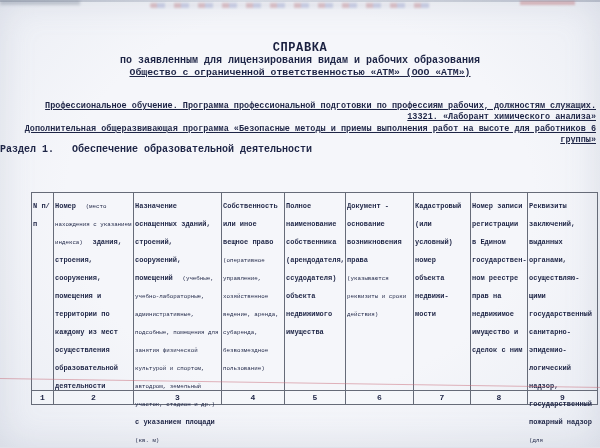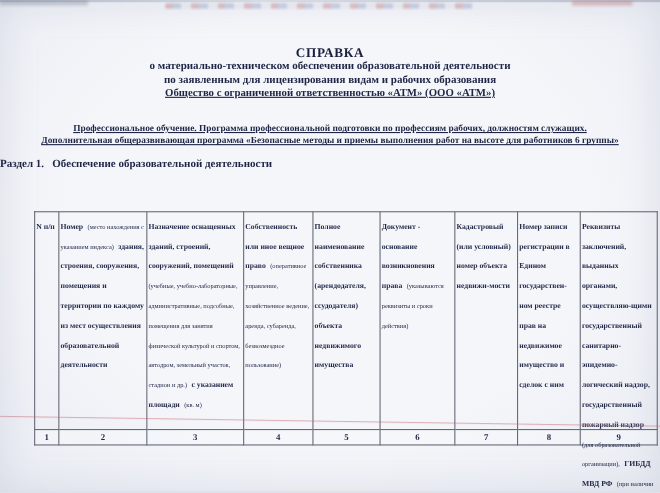--- a/index.html
+++ b/index.html
@@ -1,39 +1,39 @@
 <!DOCTYPE html>
 <html><head>
 <meta charset="utf-8">
 <style>
   html,body{margin:0;padding:0;background:#dfe2ea;}
   .doc{
     position:relative;width:600px;height:447px;overflow:hidden;
-    font-family:Liberation Serif, serif;
+    font-family:Liberation Mono, monospace;
     color:#1e2546;
     background:radial-gradient(ellipse at 50% 45%, #f5f6fa 55%, #e9ecf3 100%);
     box-shadow:inset 0 0 35px rgba(140,150,175,0.22);
   }
   
   .top-band{position:absolute;top:0;left:0;width:600px;height:2px;
     background:linear-gradient(90deg,rgba(120,130,150,.45),rgba(160,170,190,.25) 40%,rgba(120,130,150,.4));
     filter:blur(.5px);}
   .smudge-a{position:absolute;top:3px;left:150px;width:280px;height:5px;border-radius:2px;
     background:repeating-linear-gradient(90deg,rgba(170,90,100,.33) 0 7px,rgba(100,115,180,.28) 7px 15px,rgba(190,195,210,.14) 15px 24px);
     filter:blur(1.2px);}
   .smudge-b{position:absolute;top:1px;left:520px;width:55px;height:4px;background:rgba(185,95,100,.38);filter:blur(1.3px);}
   .smudge-c{position:absolute;top:0;left:0;width:80px;height:5px;background:rgba(110,120,140,.32);filter:blur(1.5px);}
   .pink-line{position:absolute;left:-2px;top:378px;width:606px;height:1.4px;
     background:rgba(200,105,120,.5);transform:rotate(0.85deg);transform-origin:left center;filter:blur(.3px);}
   
   .header-block{position:absolute;top:42px;left:0;width:600px;text-align:center;}
   .title{font-size:12px;font-weight:700;letter-spacing:.6px;line-height:13px;color:#1a2040;}
   .sub{font-size:10px;font-weight:700;line-height:12px;}
   .org{font-size:9.8px;font-weight:700;line-height:12px;text-decoration:underline;text-underline-offset:1px;}
-  .programs{position:absolute;top:111px;left:4px;width:592px;text-align:center;}
+  .programs{position:absolute;top:101px;left:4px;width:592px;text-align:right;}
   .prog-line{font-size:8.5px;font-weight:700;line-height:11.4px;text-decoration:underline;text-underline-offset:1px;}
   .section-block{position:absolute;top:144px;left:0;width:600px;font-size:10px;font-weight:700;line-height:12px;}
   
   table.grid{position:absolute;top:192px;left:31px;width:566px;border-collapse:collapse;table-layout:fixed;}
   td.h{vertical-align:top;border:1px solid #666b78;padding:2px 1px;}
   .hc{height:193px;overflow:visible;}
   .m{font-weight:700;font-size:7px;line-height:9.3px;}
   .n{font-weight:400;font-size:5.8px;line-height:7.2px;}
   td.num{height:13px;text-align:center;vertical-align:middle;font-weight:700;font-size:8px;
     border:1px solid #666b78;padding:0;background:rgba(248,249,252,.4);}
@@ -42,27 +42,27 @@
 <body>
 
 <div class="doc">
   <div class="top-band"></div>
   <div class="smudge-a"></div>
   <div class="smudge-b"></div>
   <div class="smudge-c"></div>
 
   <div class="header-block">
     <div class="title">СПРАВКА</div>
-    <div class="sub">о материально-техническом обеспечении образовательной деятельности</div>
     <div class="sub">по заявленным для лицензирования видам и рабочих образования</div>
     <div class="org">Общество с ограниченной ответственностью «АТМ» (ООО «АТМ»)</div>
   </div>
 
   <div class="programs" id="programs">
       <div class="prog-line">Профессиональное обучение. Программа профессиональной подготовки по профессиям рабочих, должностям служащих.</div>
+      <div class="prog-line">13321. «Лаборант химического анализа»</div>
       <div class="prog-line">Дополнительная общеразвивающая программа «Безопасные методы и приемы выполнения работ на высоте для работников 6 группы»</div>
     </div>
 
   <div class="section-block">
     <div>Раздел 1.&nbsp;&nbsp; Обеспечение образовательной деятельности</div>
   </div>
 
   <table class="grid">
     <colgroup id="cols">
         <col style="width: 22px;">

